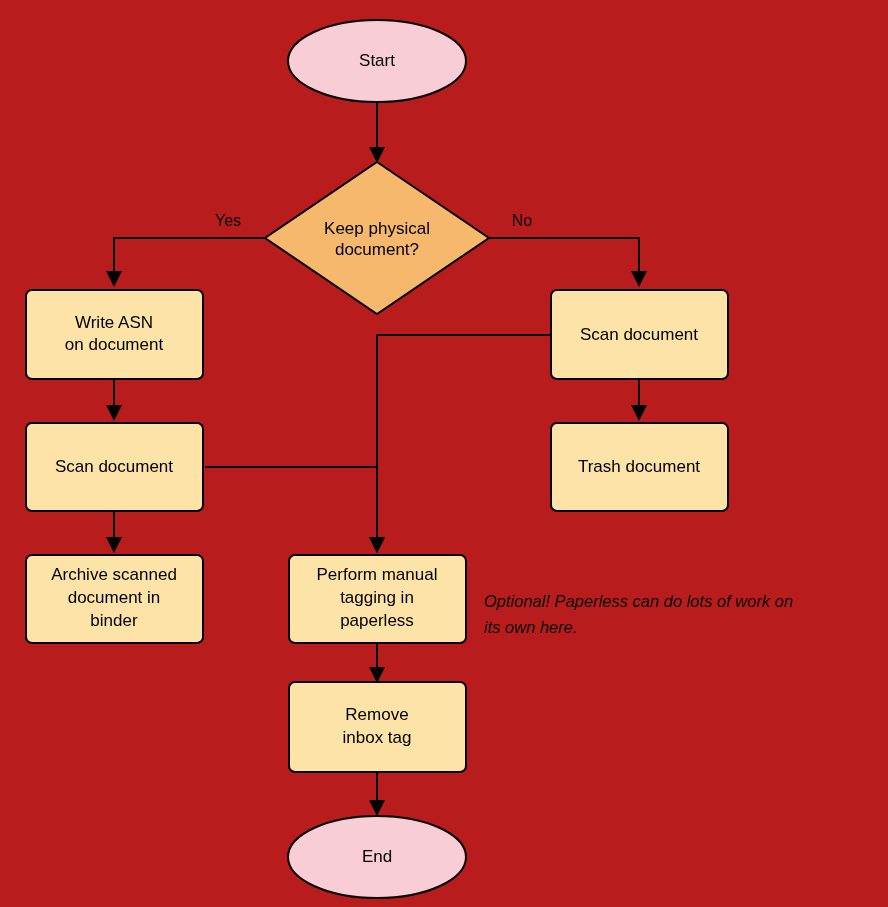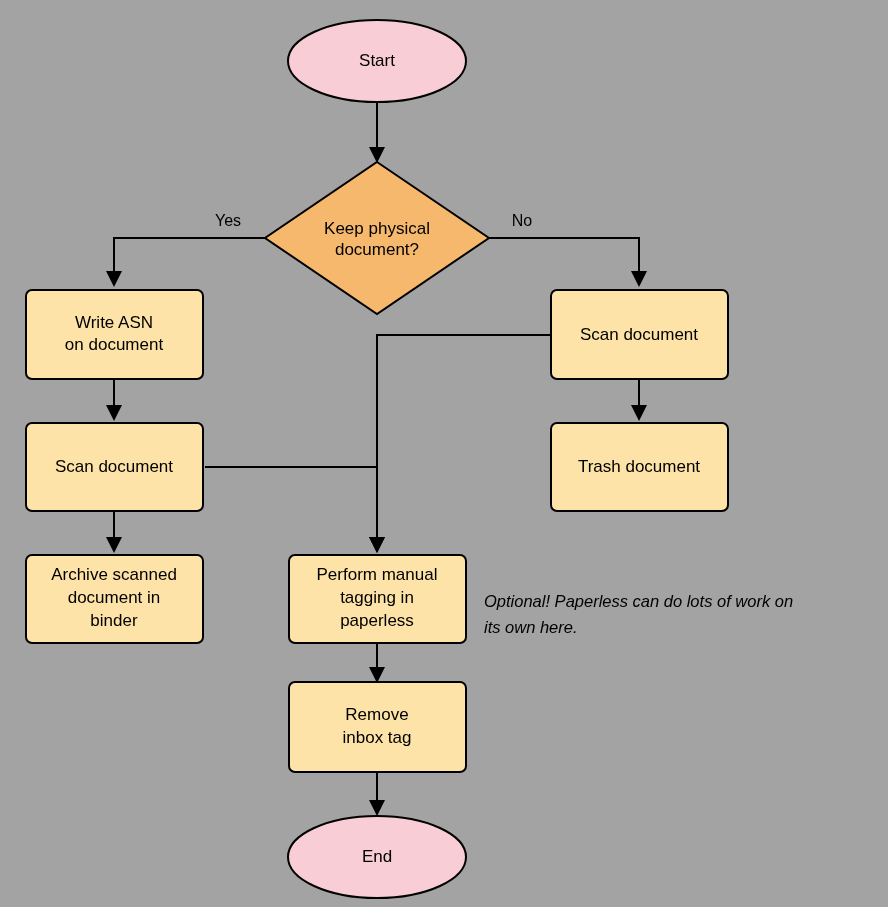--- a/index.html
+++ b/index.html
@@ -7,21 +7,21 @@
     padding: 0;
     background: #ffffff;
   }
   body {
     font-family: "Liberation Sans", sans-serif;
   }
   #canvas {
     position: relative;
     width: 888px;
     height: 907px;
-    background: #a3a3a3;
+    background: #b91c1c;
     overflow: hidden;
   }
   svg#flow {
     position: absolute;
     left: 0;
     top: 0;
     width: 888px;
     height: 907px;
   }
   .node-text {

